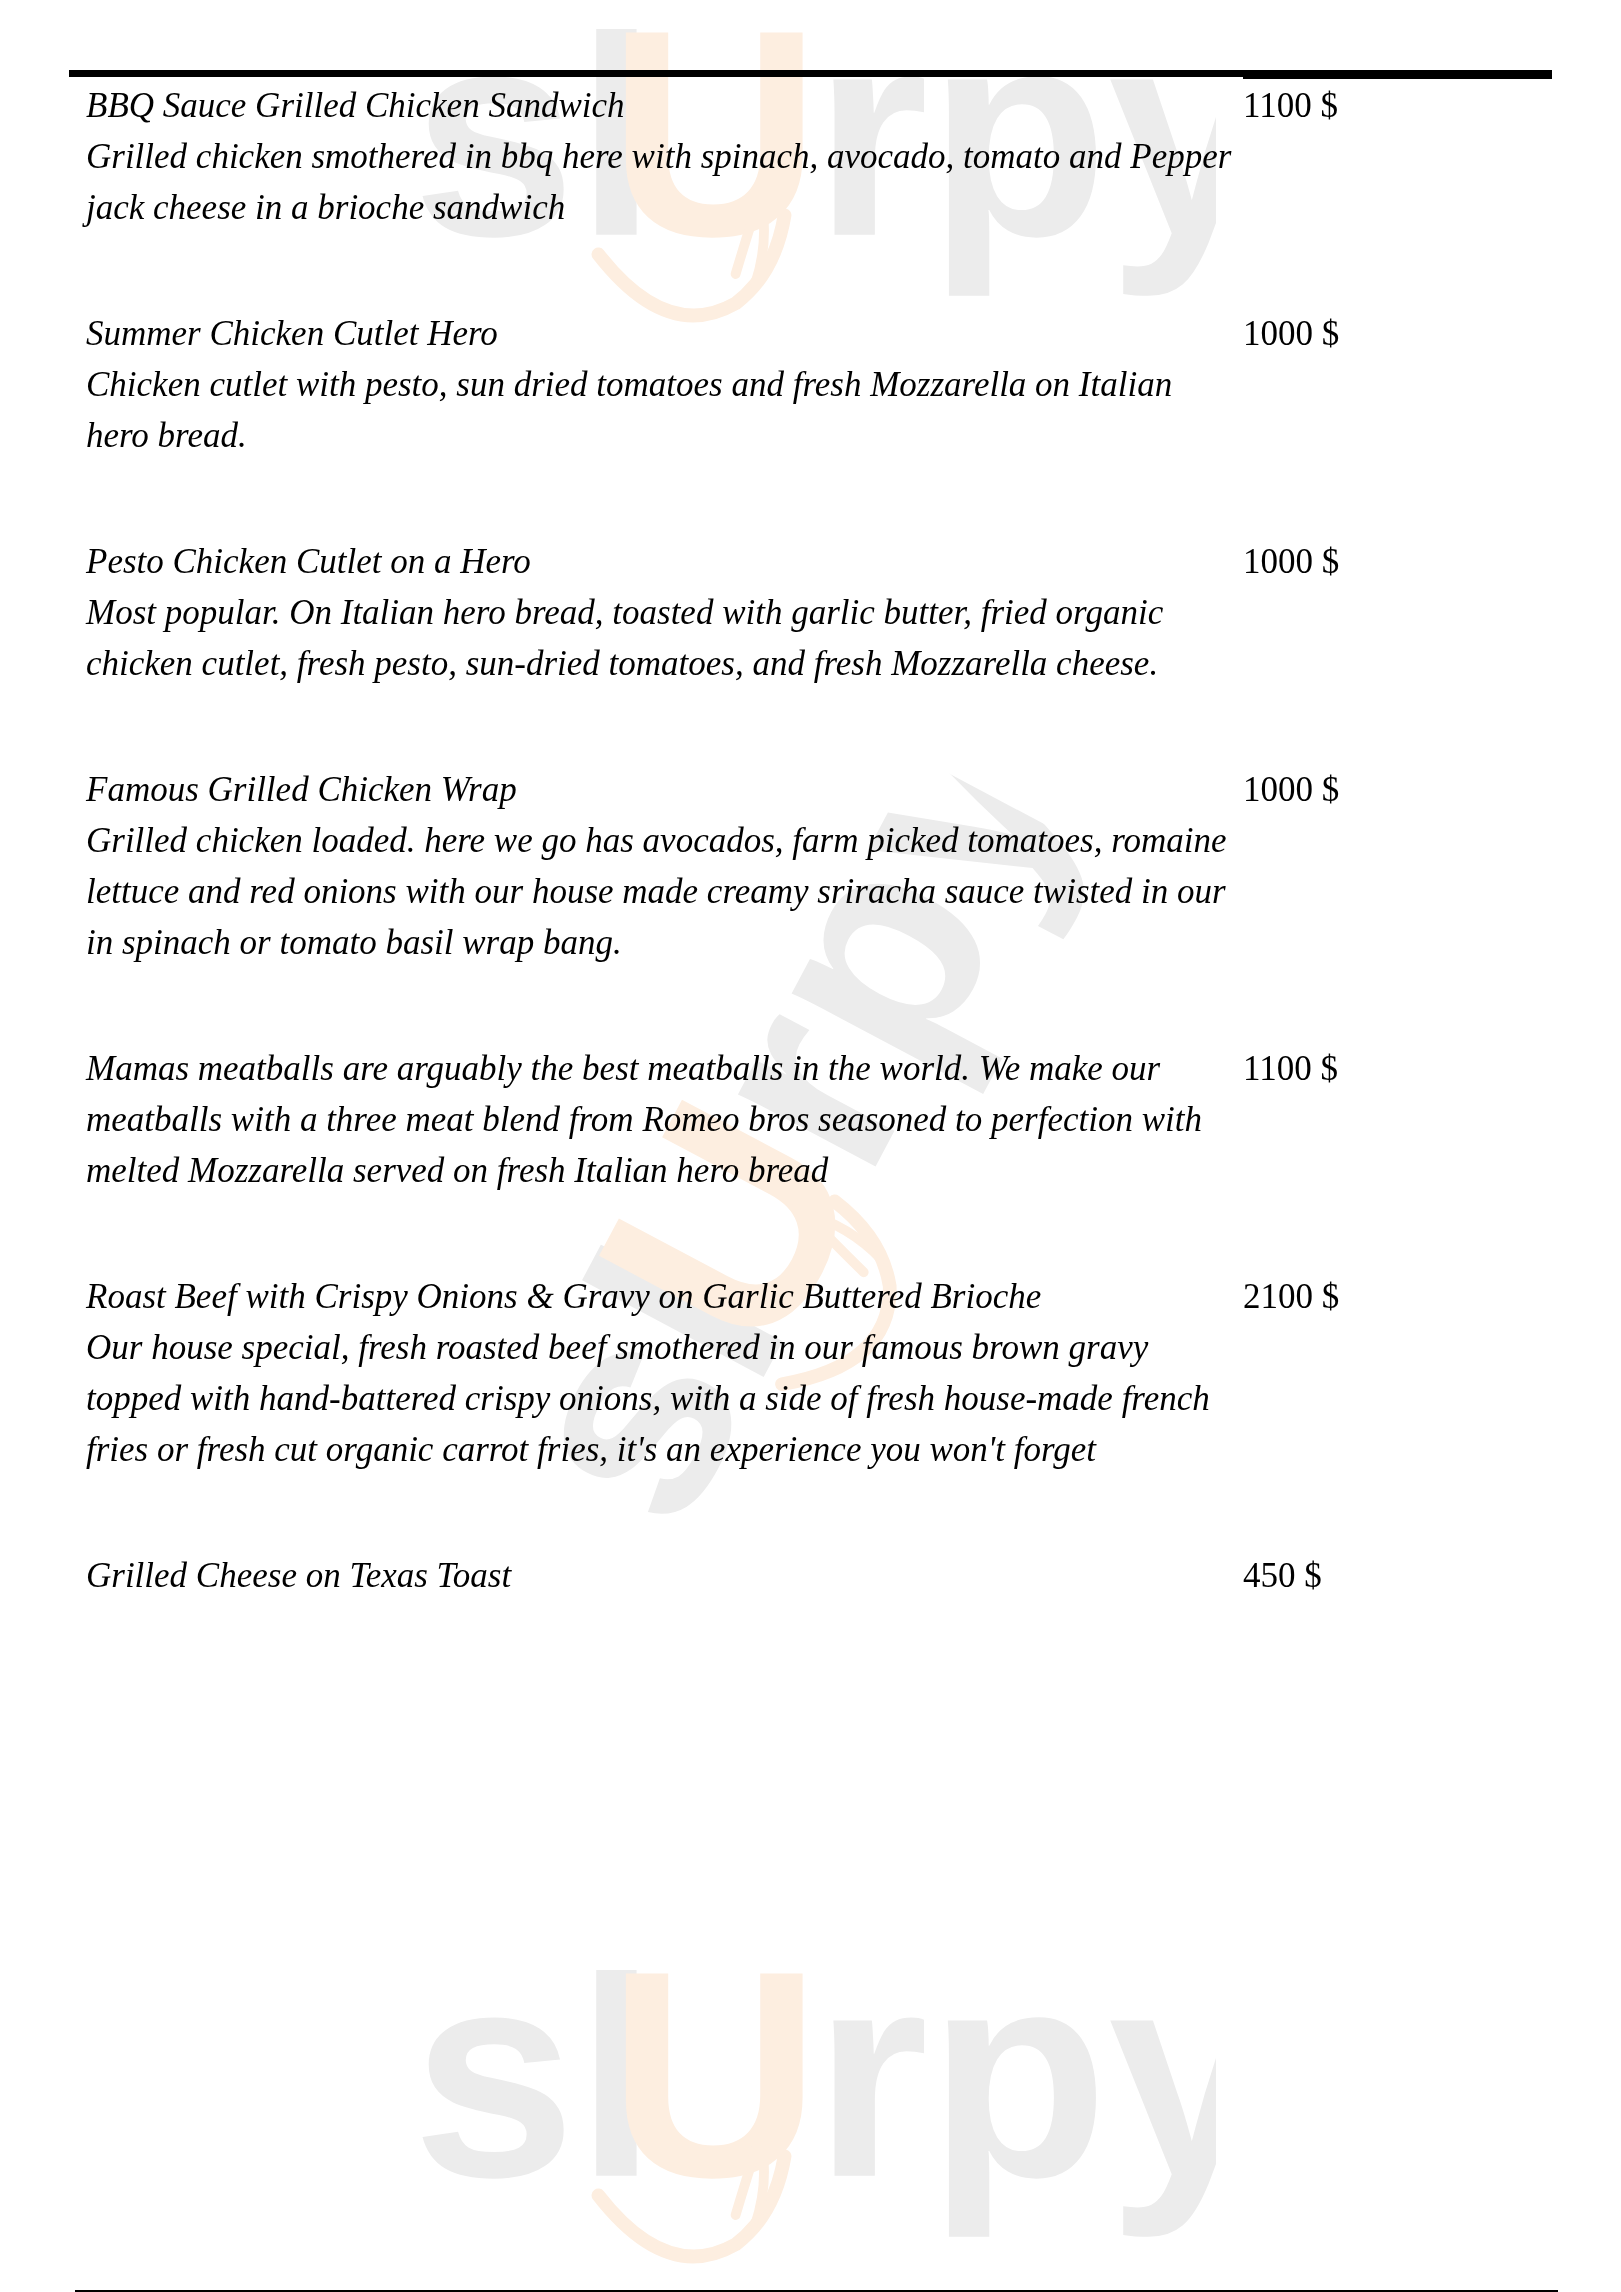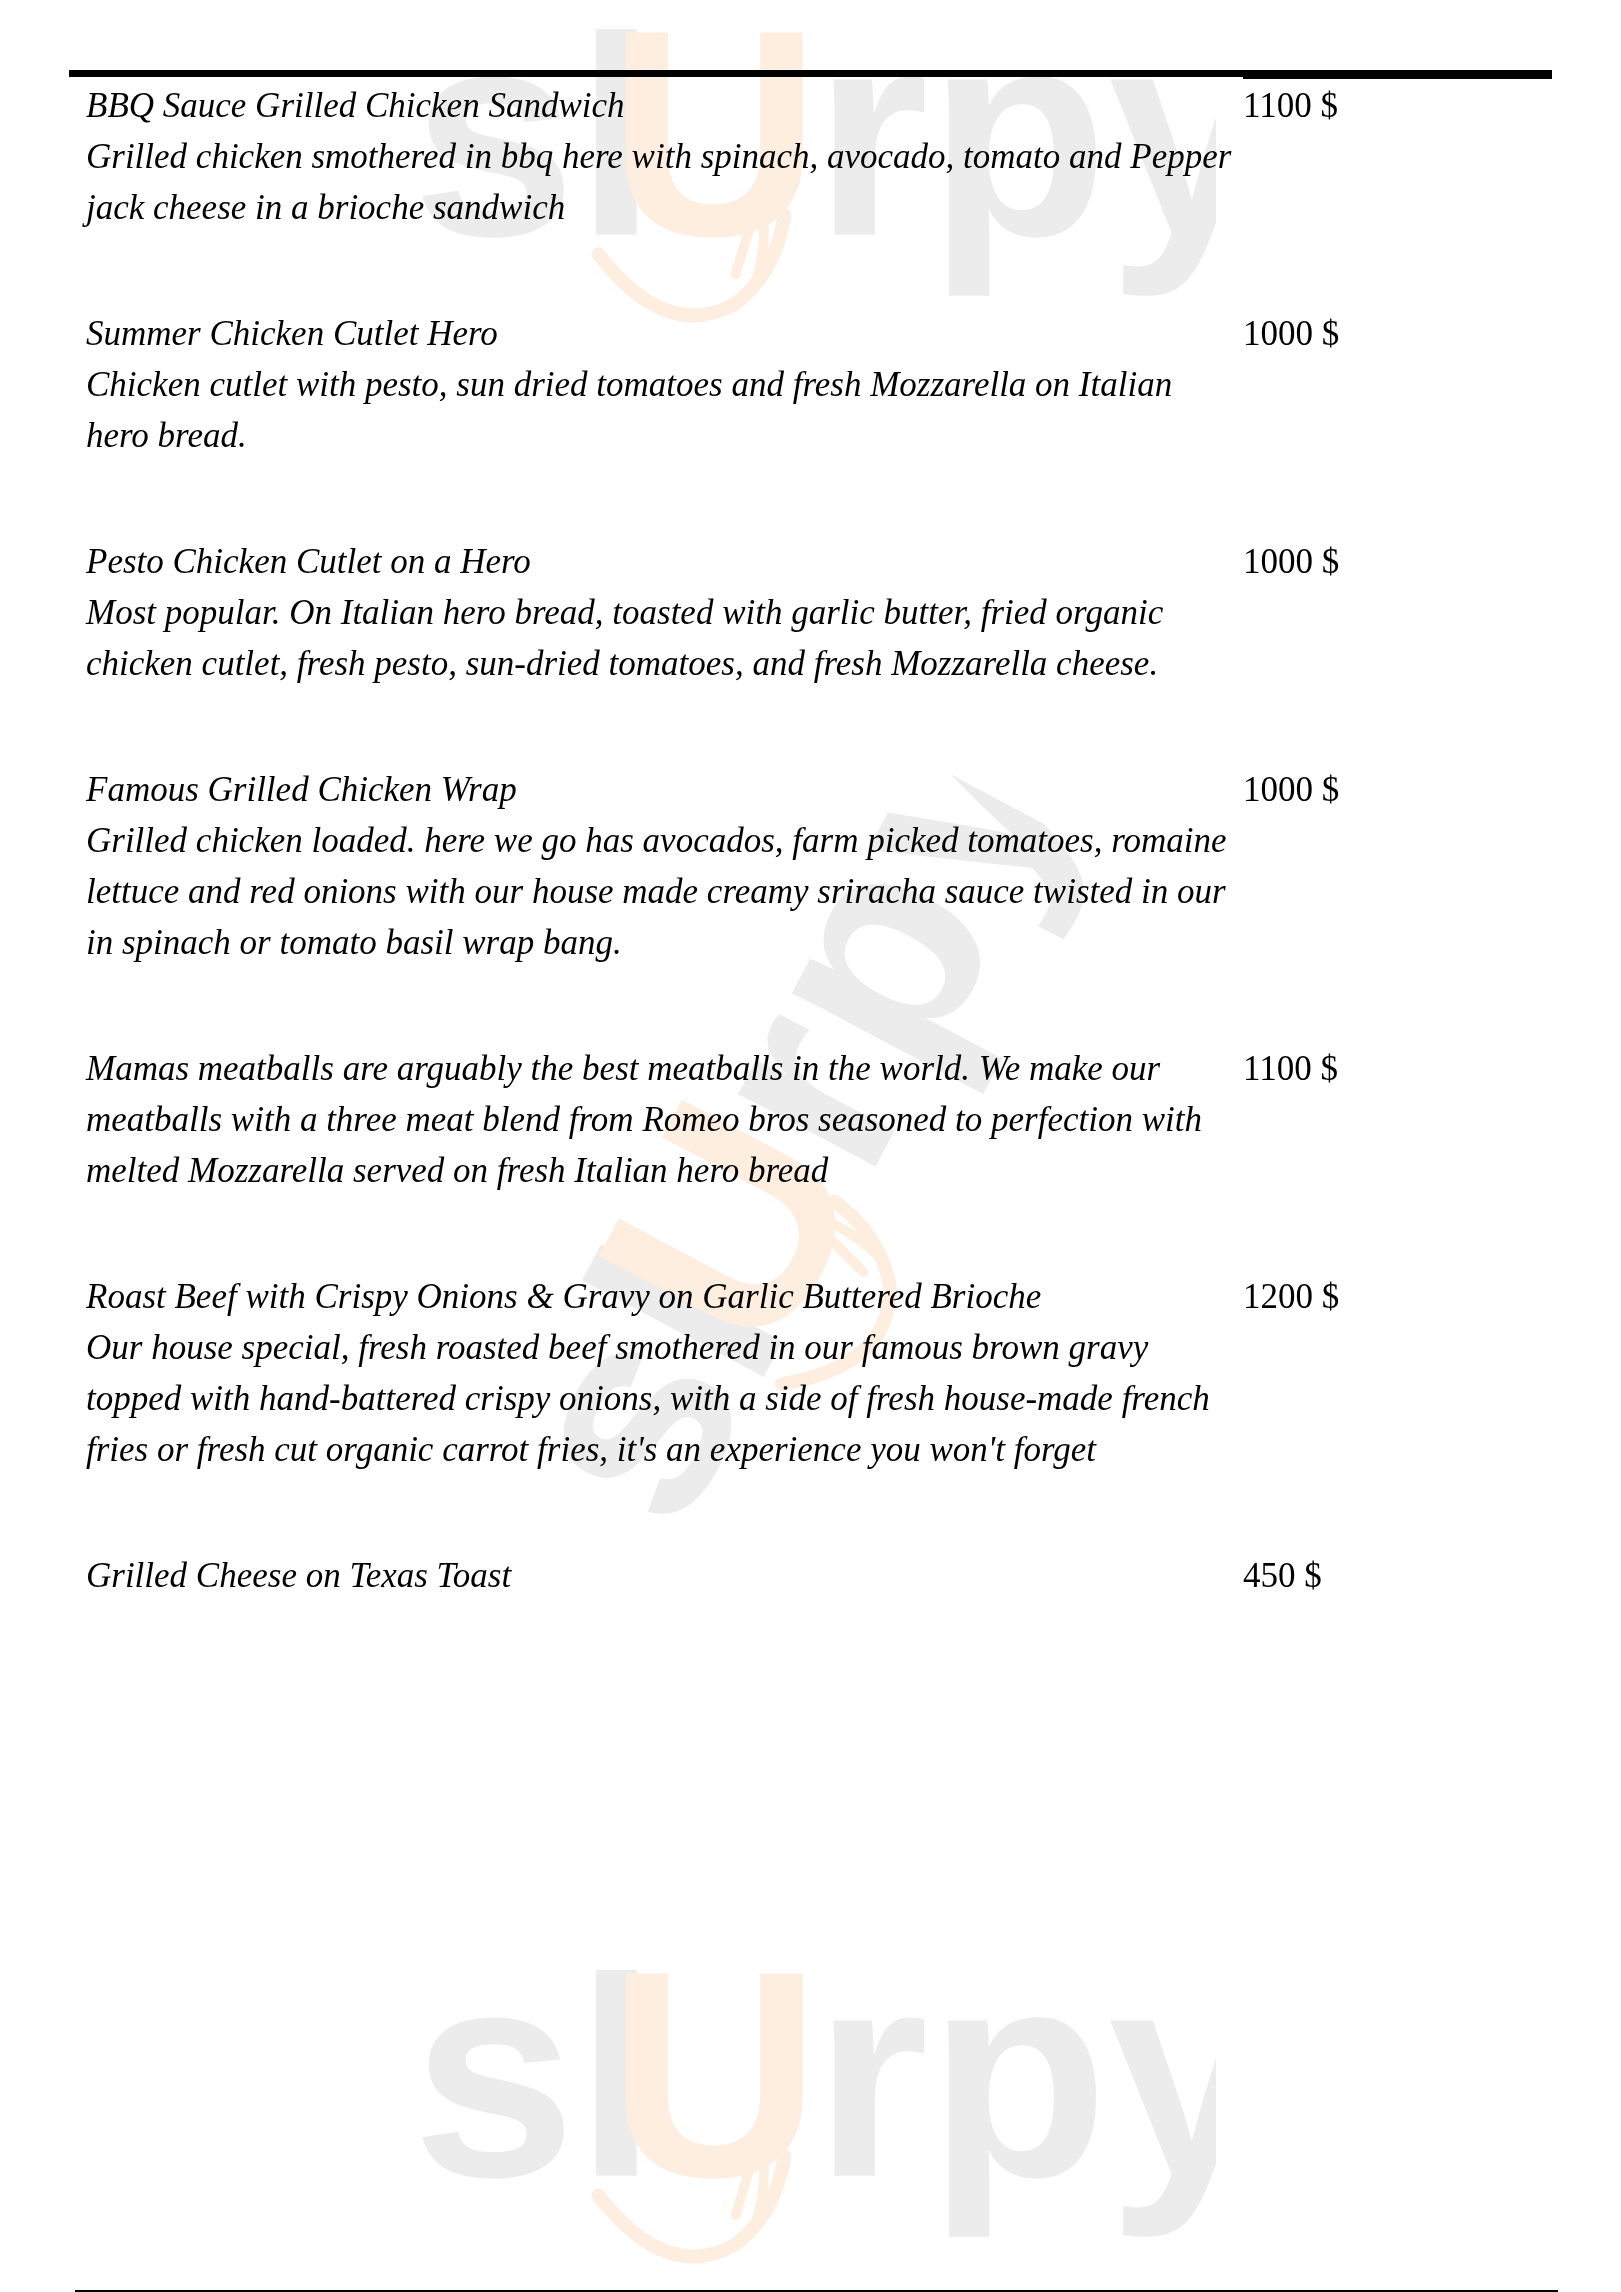--- a/index.html
+++ b/index.html
@@ -150,21 +150,21 @@
       <span class="item-desc">Mamas meatballs are arguably the best meatballs in the world. We make our meatballs with a three meat blend from Romeo bros seasoned to perfection with melted Mozzarella served on fresh Italian hero bread</span>
     </div>
     <div class="item-price">1100 $</div>
   </div>
 
   <div class="item">
     <div class="item-text">
       <span class="item-name">Roast Beef with Crispy Onions &amp; Gravy on Garlic Buttered Brioche</span>
       <span class="item-desc">Our house special, fresh roasted beef smothered in our famous brown gravy topped with hand-battered crispy onions, with a side of fresh house-made french fries or fresh cut organic carrot fries, it's an experience you won't forget</span>
     </div>
-    <div class="item-price">1200 $</div>
+    <div class="item-price">2100 $</div>
   </div>
 
 
   <div class="item">
     <div class="item-text">
       <span class="item-name">Grilled Cheese on Texas Toast</span>
 
     </div>
     <div class="item-price">450 $</div>
   </div>

